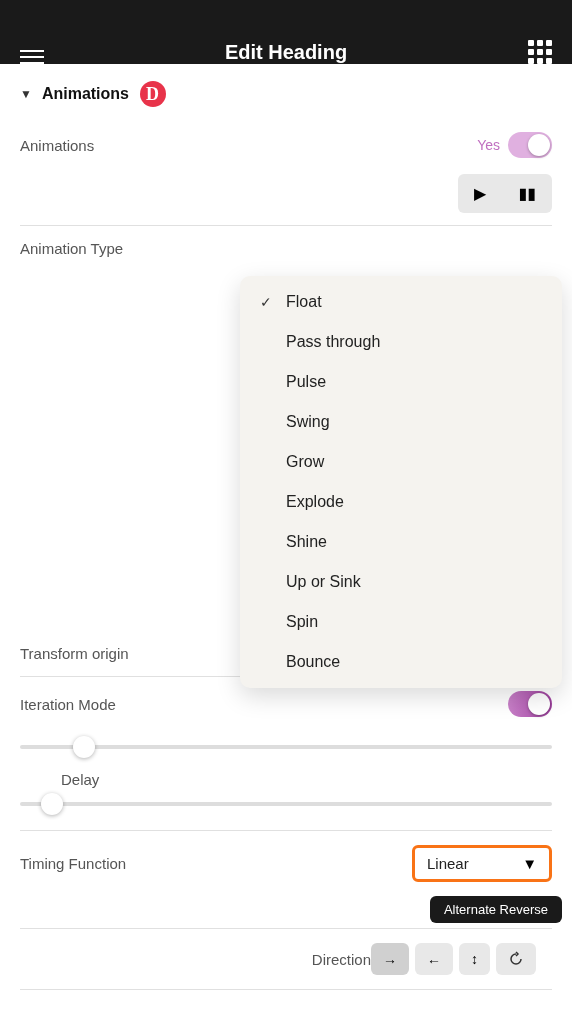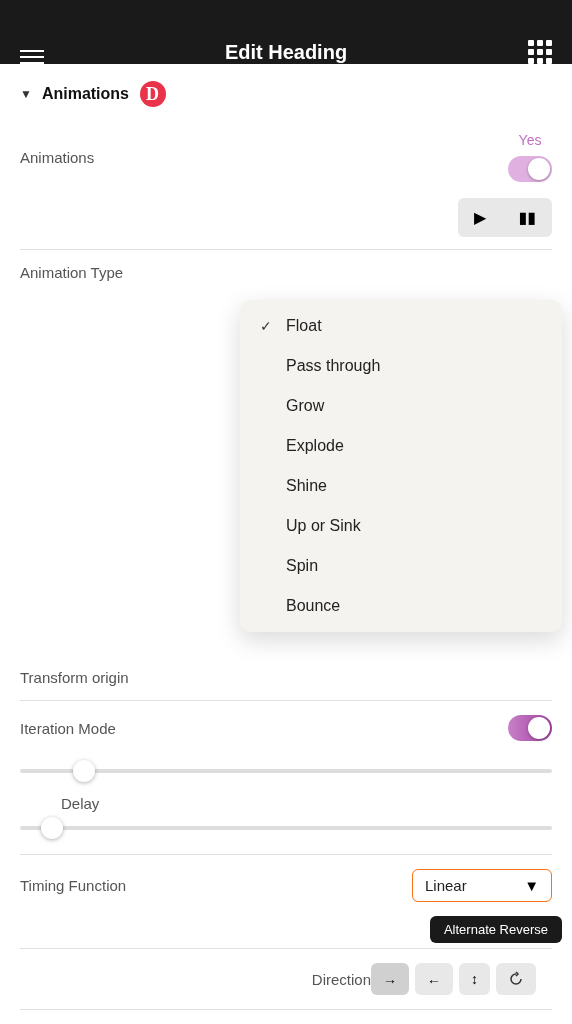--- a/index.html
+++ b/index.html
@@ -87,21 +87,20 @@
     .row-label {
       font-size: 15px;
       color: #555;
     }
 
     
     .toggle-container {
       display: flex;
       align-items: center;
       gap: 8px;
-      flex-direction: column;
     }
     .toggle-yes {
       font-size: 14px;
       color: #c06fc0;
       font-weight: 500;
     }
     .toggle {
       width: 44px;
       height: 26px;
       background: #e0b0e0;
@@ -277,21 +276,21 @@
     .timing-row {
       display: flex;
       align-items: center;
       justify-content: space-between;
       padding: 14px 20px;
     }
     .timing-select {
       display: flex;
       align-items: center;
       background: #fff;
-      border: 1px solid #f97316;
+      border: 3px solid #f97316;
       border-radius: 6px;
       padding: 7px 12px;
       font-size: 15px;
       cursor: pointer;
       gap: 10px;
       min-width: 140px;
     }
     .timing-select-text {
       flex: 1;
       font-size: 15px;
@@ -410,20 +409,28 @@
       <div class="dropdown-item selected">
         <span class="checkmark">✓</span>
         <span>Float</span>
       </div>
       <div class="dropdown-item">
         <span class="checkmark"></span>
         <span>Pass through</span>
       </div>
       <div class="dropdown-item">
         <span class="checkmark"></span>
+        <span>Pulse</span>
+      </div>
+      <div class="dropdown-item">
+        <span class="checkmark"></span>
+        <span>Swing</span>
+      </div>
+      <div class="dropdown-item">
+        <span class="checkmark"></span>
         <span>Grow</span>
       </div>
       <div class="dropdown-item">
         <span class="checkmark"></span>
         <span>Explode</span>
       </div>
       <div class="dropdown-item">
         <span class="checkmark"></span>
         <span>Shine</span>
       </div>

